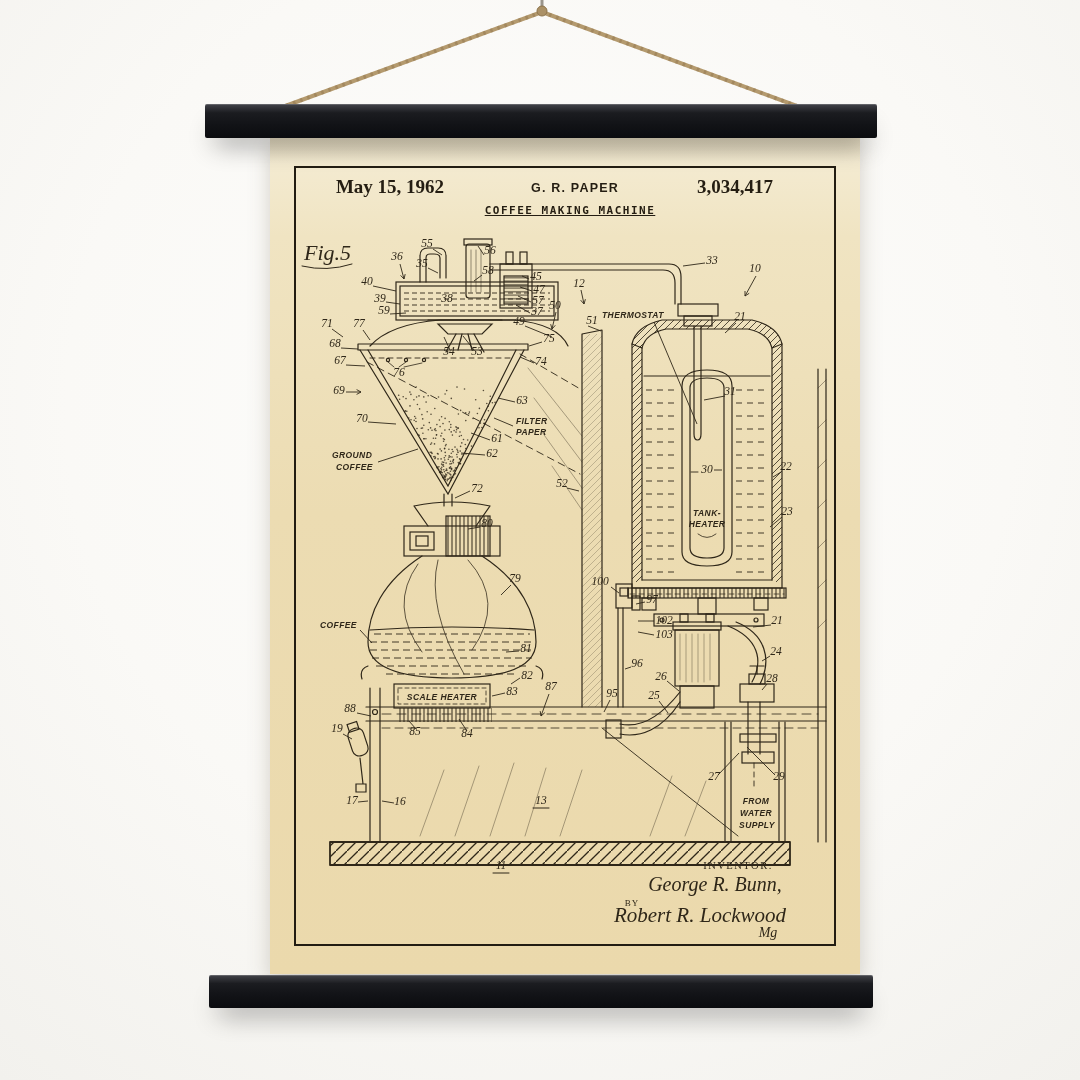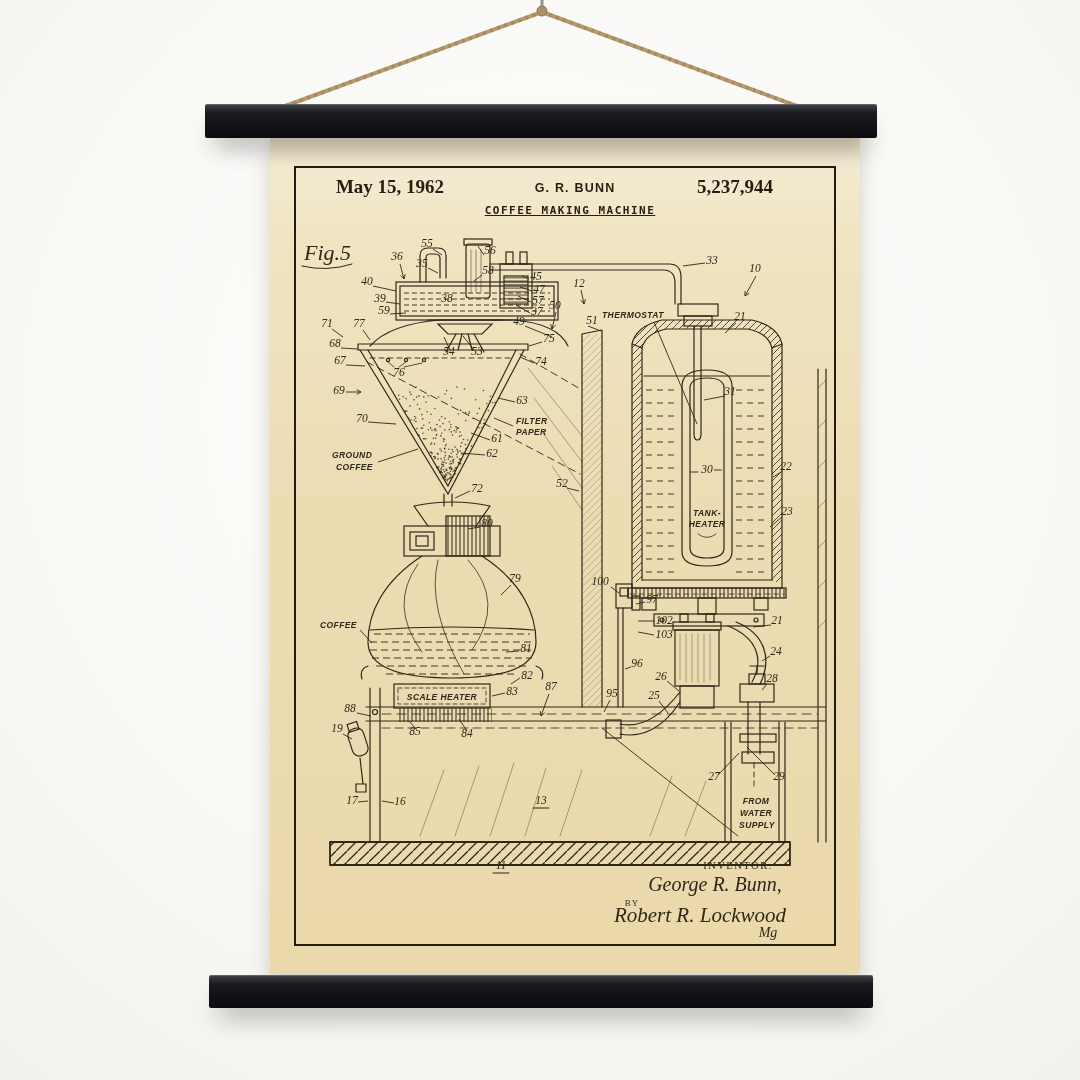--- a/index.html
+++ b/index.html
@@ -51,22 +51,22 @@
     <path d="M542,12 L258,116" stroke="#b49a6e" stroke-width="4" stroke-linecap="round" fill="none"></path>
     <path d="M542,12 L824,116" stroke="#b49a6e" stroke-width="4" stroke-linecap="round" fill="none"></path>
     <path d="M542,12 L258,116 M542,12 L824,116" stroke="#8d744c" stroke-width="4" stroke-dasharray="2.5 5" opacity=".45" fill="none"></path>
     <circle cx="542" cy="11" r="5" fill="#ab9166" stroke="#8d744c"></circle>
   </svg>
 
   <div id="paper">
     <div id="border"></div>
 
     <span class="hd" id="h-date">May 15, 1962</span>
-    <span class="hd" id="h-name">G. R. BUNN</span>
-    <span class="hd" id="h-num">5,237,944</span>
+    <span class="hd" id="h-name">G. R. PAPER</span>
+    <span class="hd" id="h-num">3,034,417</span>
     <span class="hd" id="h-title">COFFEE MAKING MACHINE</span>
 
     <svg id="drawing" viewBox="0 0 590 838">
       <defs>
         <pattern id="dh" width="7" height="7" patternUnits="userSpaceOnUse">
             <path d="M0,7 L7,0" stroke="#2f2719" stroke-width=".8"></path>
           </pattern>
         <pattern id="vh" width="4" height="10" patternUnits="userSpaceOnUse">
             <path d="M2,0 V10" stroke="#2f2719" stroke-width="1"></path>
           </pattern>

